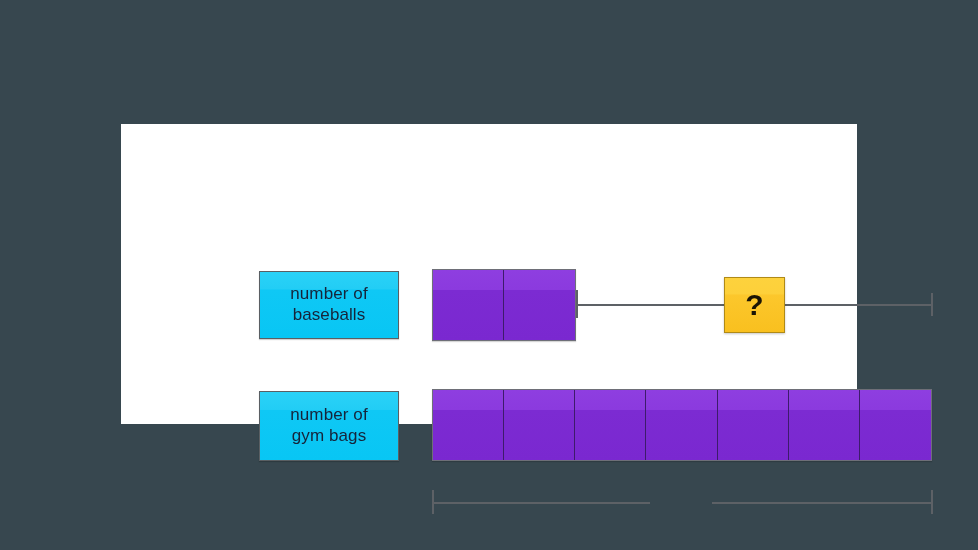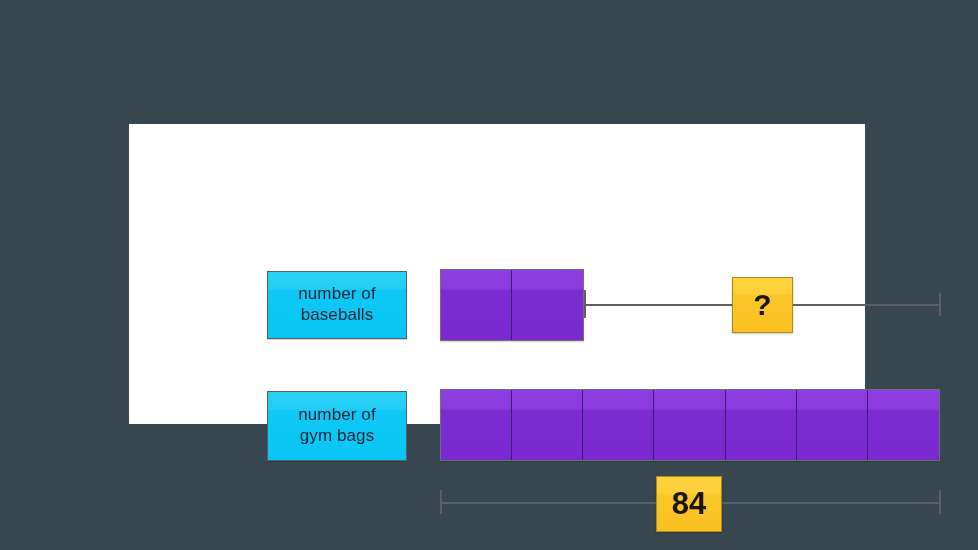--- a/index.html
+++ b/index.html
@@ -11,21 +11,20 @@
     overflow:hidden;
   }
   #stage{position:relative;width:978px;height:550px;}
 
   
   .card{
     position:absolute;
     left:121px;top:124px;
     width:736px;height:300px;
     background:#ffffff;
-    margin-left:8px;
   }
 
   
   .label-box{
     position:absolute;
     box-sizing:border-box;
     background:linear-gradient(to bottom,#2ad2f7 0%,#22cdf5 26%,#0fc8f5 27%,#08c6f4 100%);
     border:1px solid #5a5f63;
     display:flex;
     align-items:center;
@@ -145,18 +144,15 @@
       <div class="unit" style="width:14.2857%"></div>
       <div class="unit" style="width:14.2857%"></div>
       <div class="unit" style="width:14.2858%"></div>
     </div>
 
     <div class="mline" id="gb-line-left"></div>
     <div class="mline" id="gb-line-right"></div>
     <div class="tick" id="gb-tick-left"></div>
     <div class="tick" id="gb-tick-right"></div>
 
-    <div class="value-box" id="value-total">
-      <span>84</span>
-    </div>
 
   </div>
 </div>
 
 </body></html>

